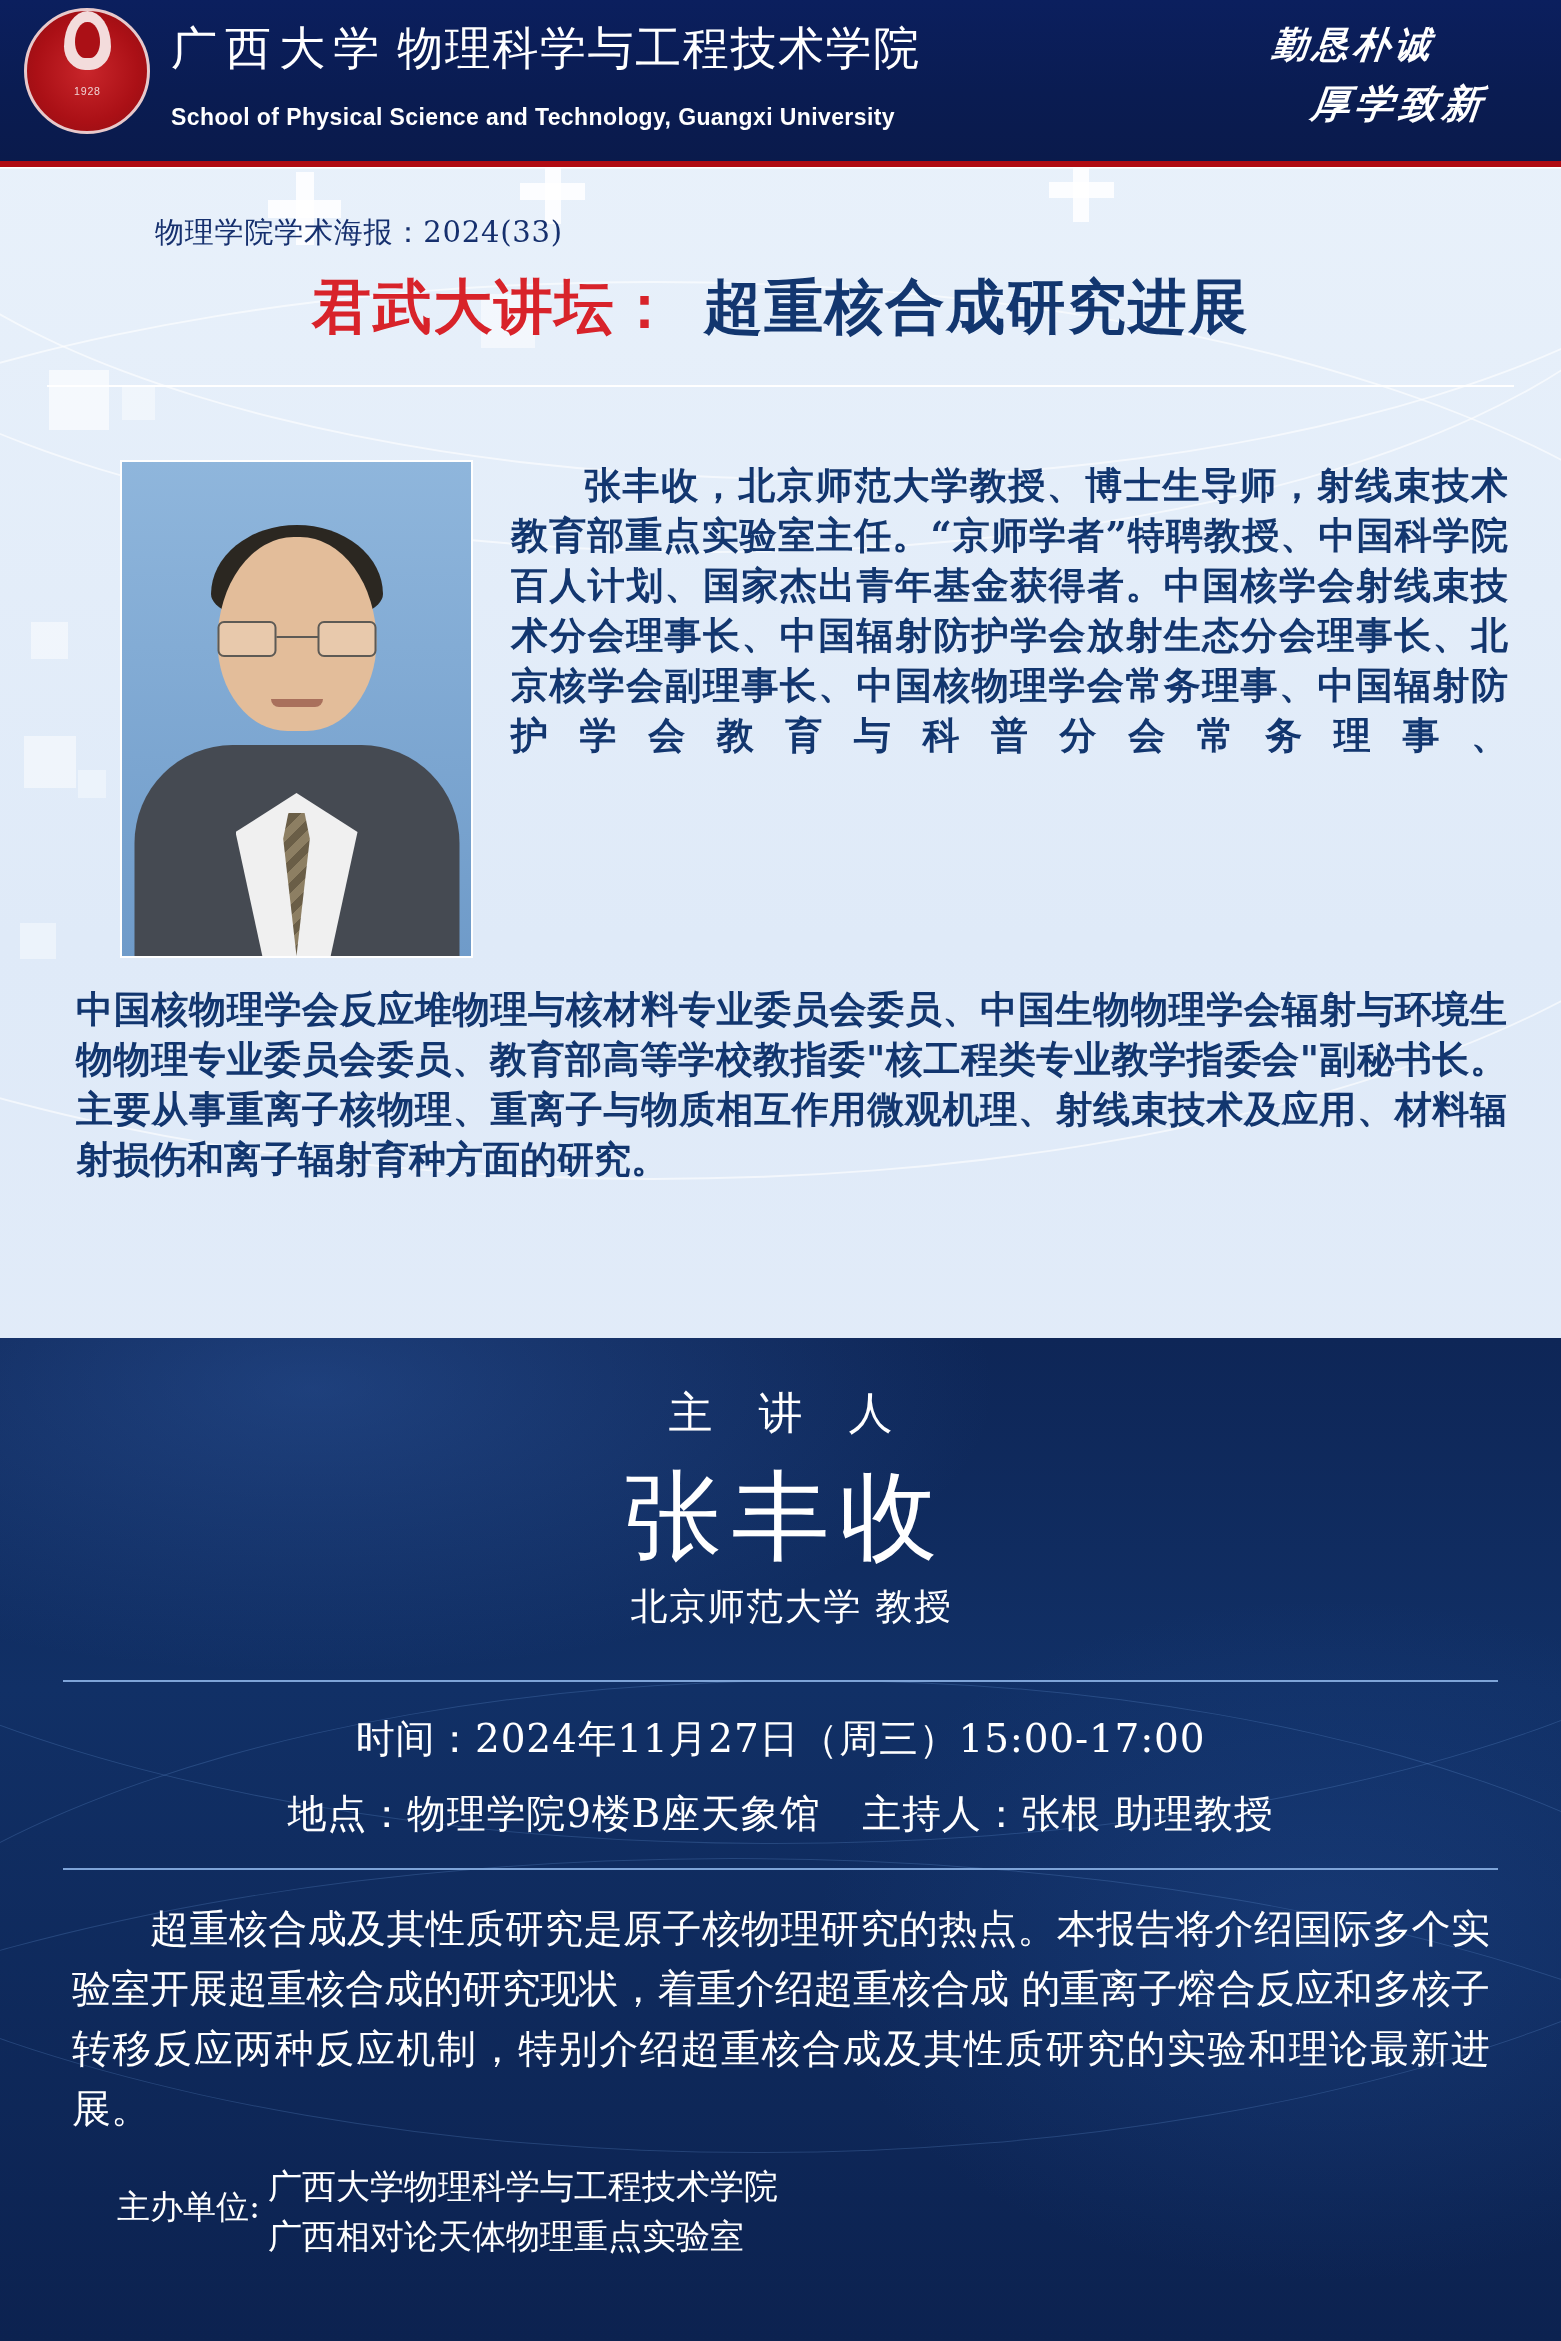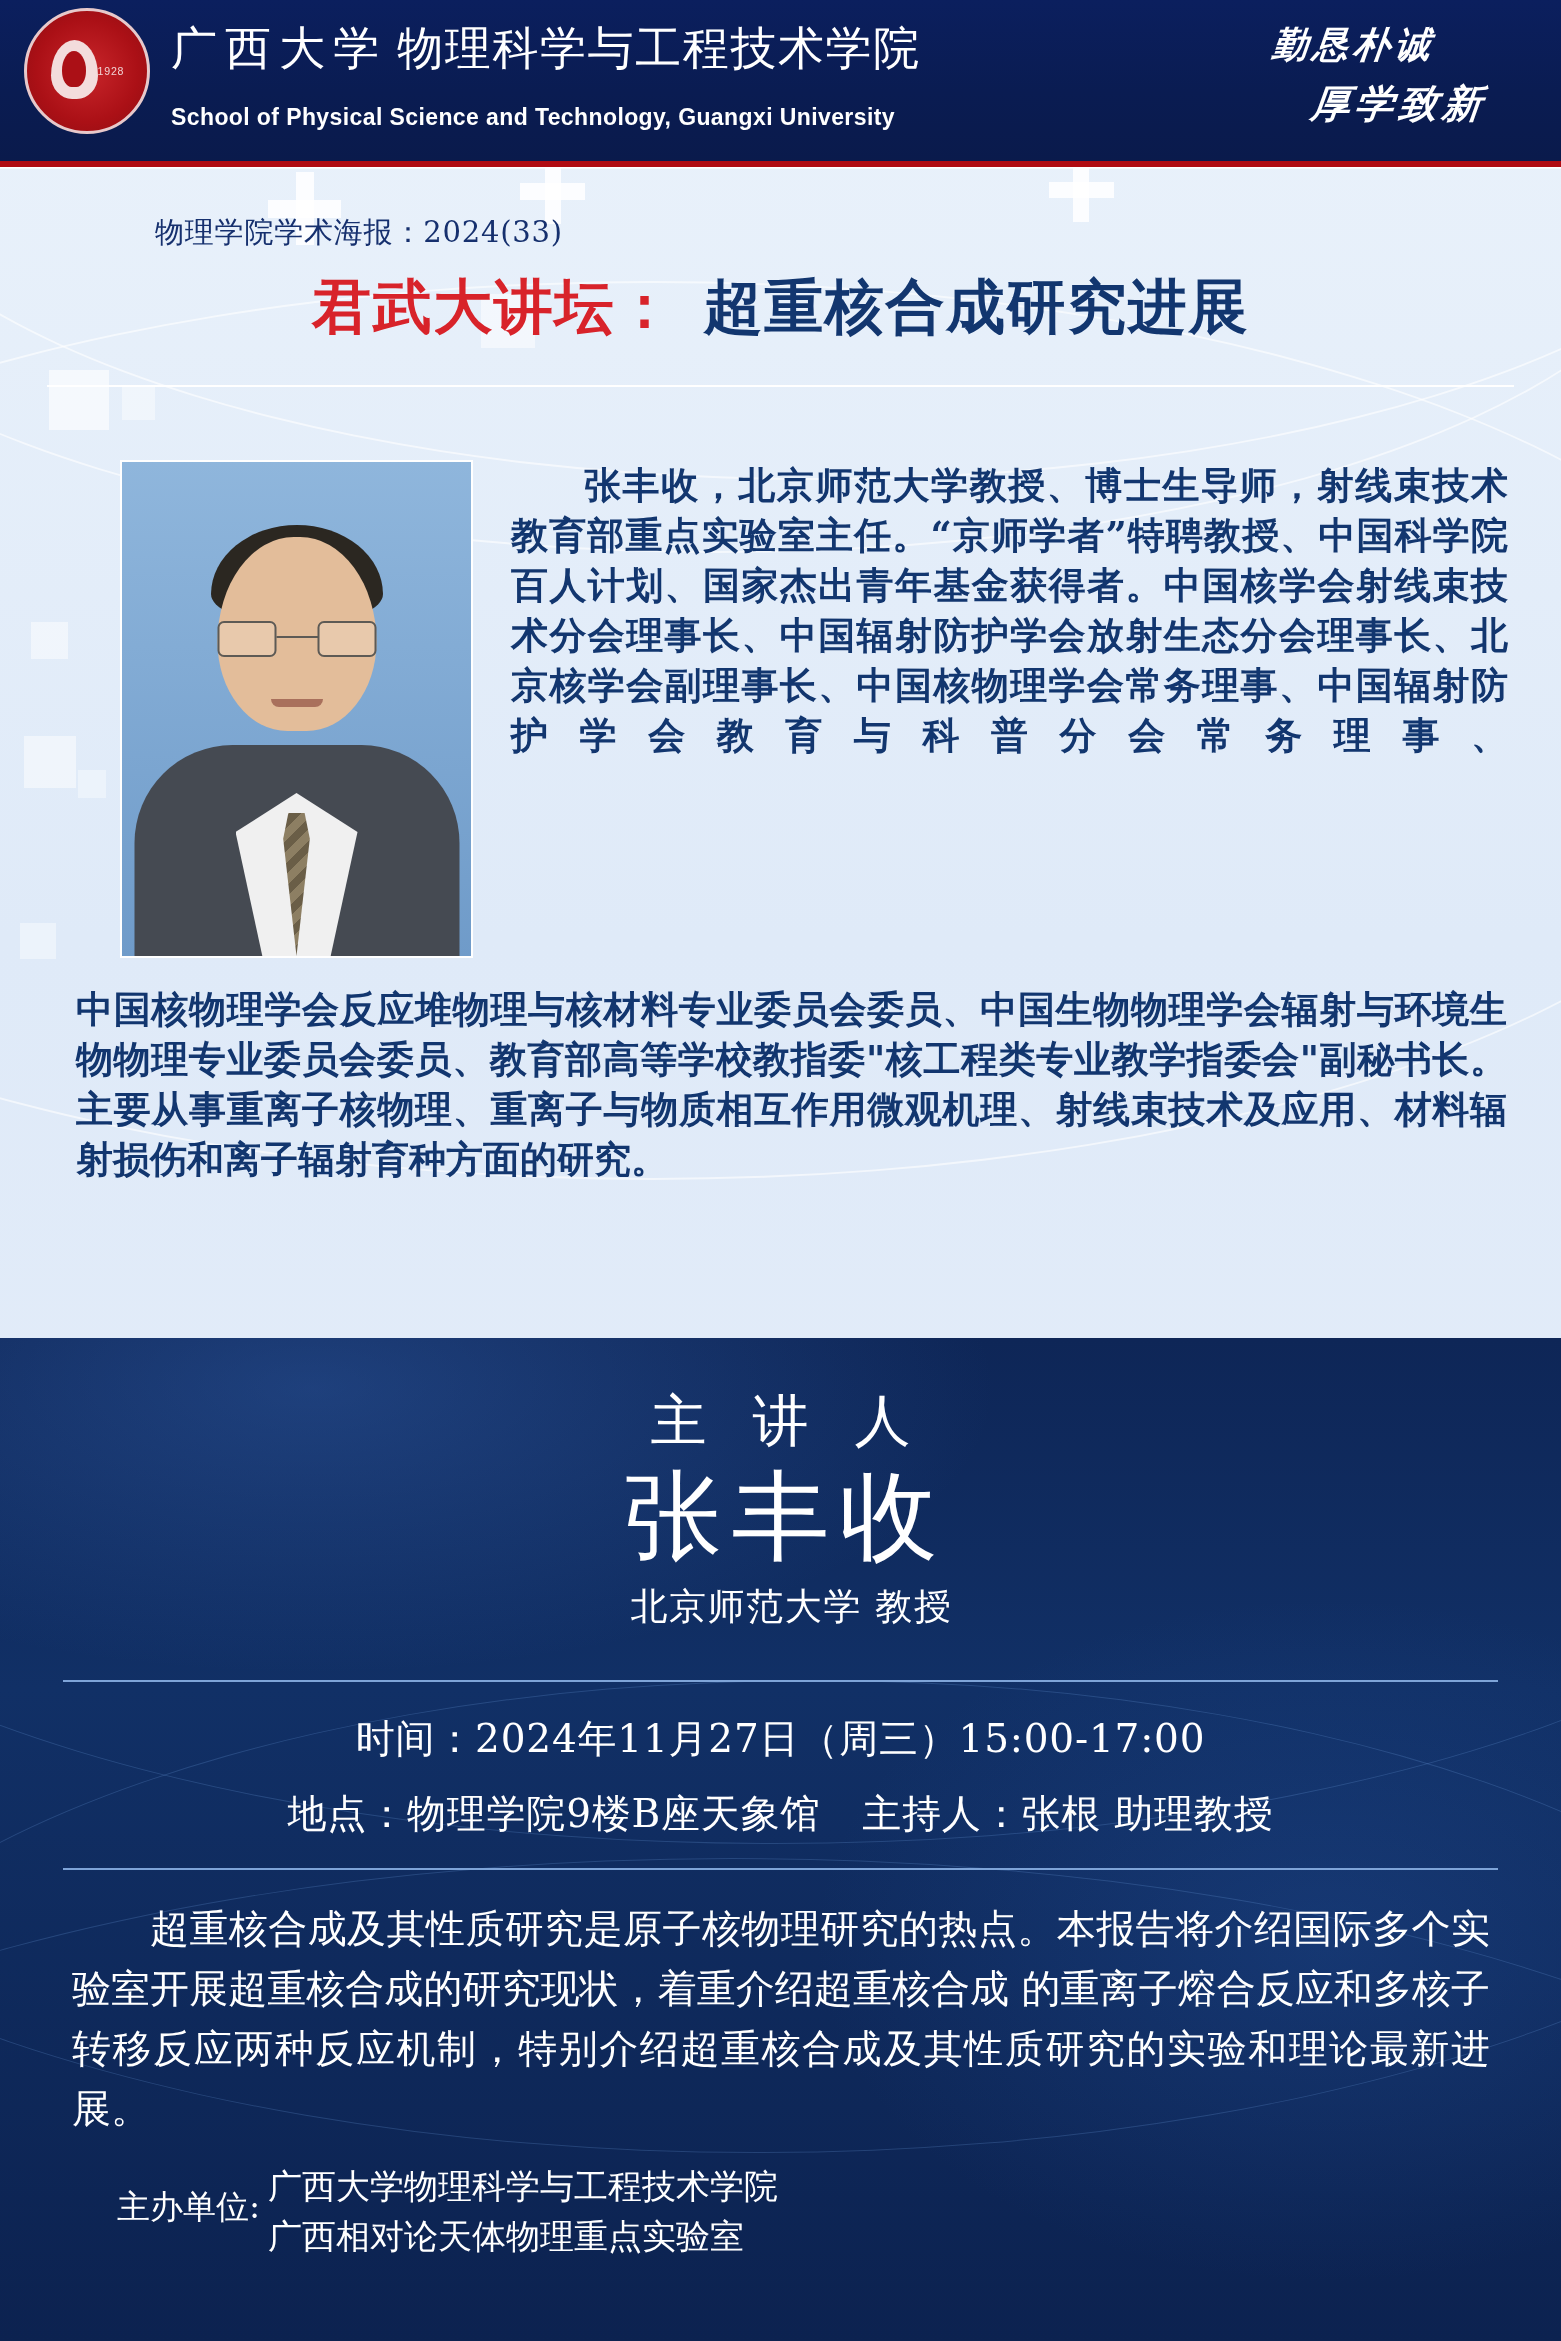--- a/index.html
+++ b/index.html
@@ -41,23 +41,23 @@
     left: 24.4px;
     top: 8.1px;
     width: 126px;
     height: 126px;
     border-radius: 50%;
     background: radial-gradient(circle at 50% 50%, #c9262b 0%, #ab1016 60%, #8e0d12 100%);
     border: 3.3px solid #e7c9cb;
     box-sizing: border-box;
     display: flex;
     align-items: center;
-    justify-content: center;
-    flex-direction: row;
+    flex-direction: column;
     color: #f6dede;
+    gap: 12px;
   }
   .logo-emblem .flame {
     width: 47px;
     height: 59px;
     background: #f3dcdc;
     border-radius: 50% 50% 45% 45% / 60% 60% 40% 40%;
     position: relative;
     margin-bottom: 3.3px;
   }
   .logo-emblem .flame:before {
@@ -344,21 +344,21 @@
     border-radius: 50%;
     border: 1.6px solid rgba(120,170,230,0.22);
   }
   .speaker-kicker {
     position: absolute;
     left: 0; right: 0;
     top: 46px;
     text-align: center;
     color: #ffffff;
     font-family: "DejaVu Serif", serif;
-    font-size: 56px;
+    font-size: 44px;
     letter-spacing: 46px;
     text-indent: 46px;
   }
   .speaker-name {
     position: absolute;
     left: 0; right: 0;
     top: 114px;
     text-align: center;
     color: #ffffff;
     font-family: Liberation Sans, sans-serif;

